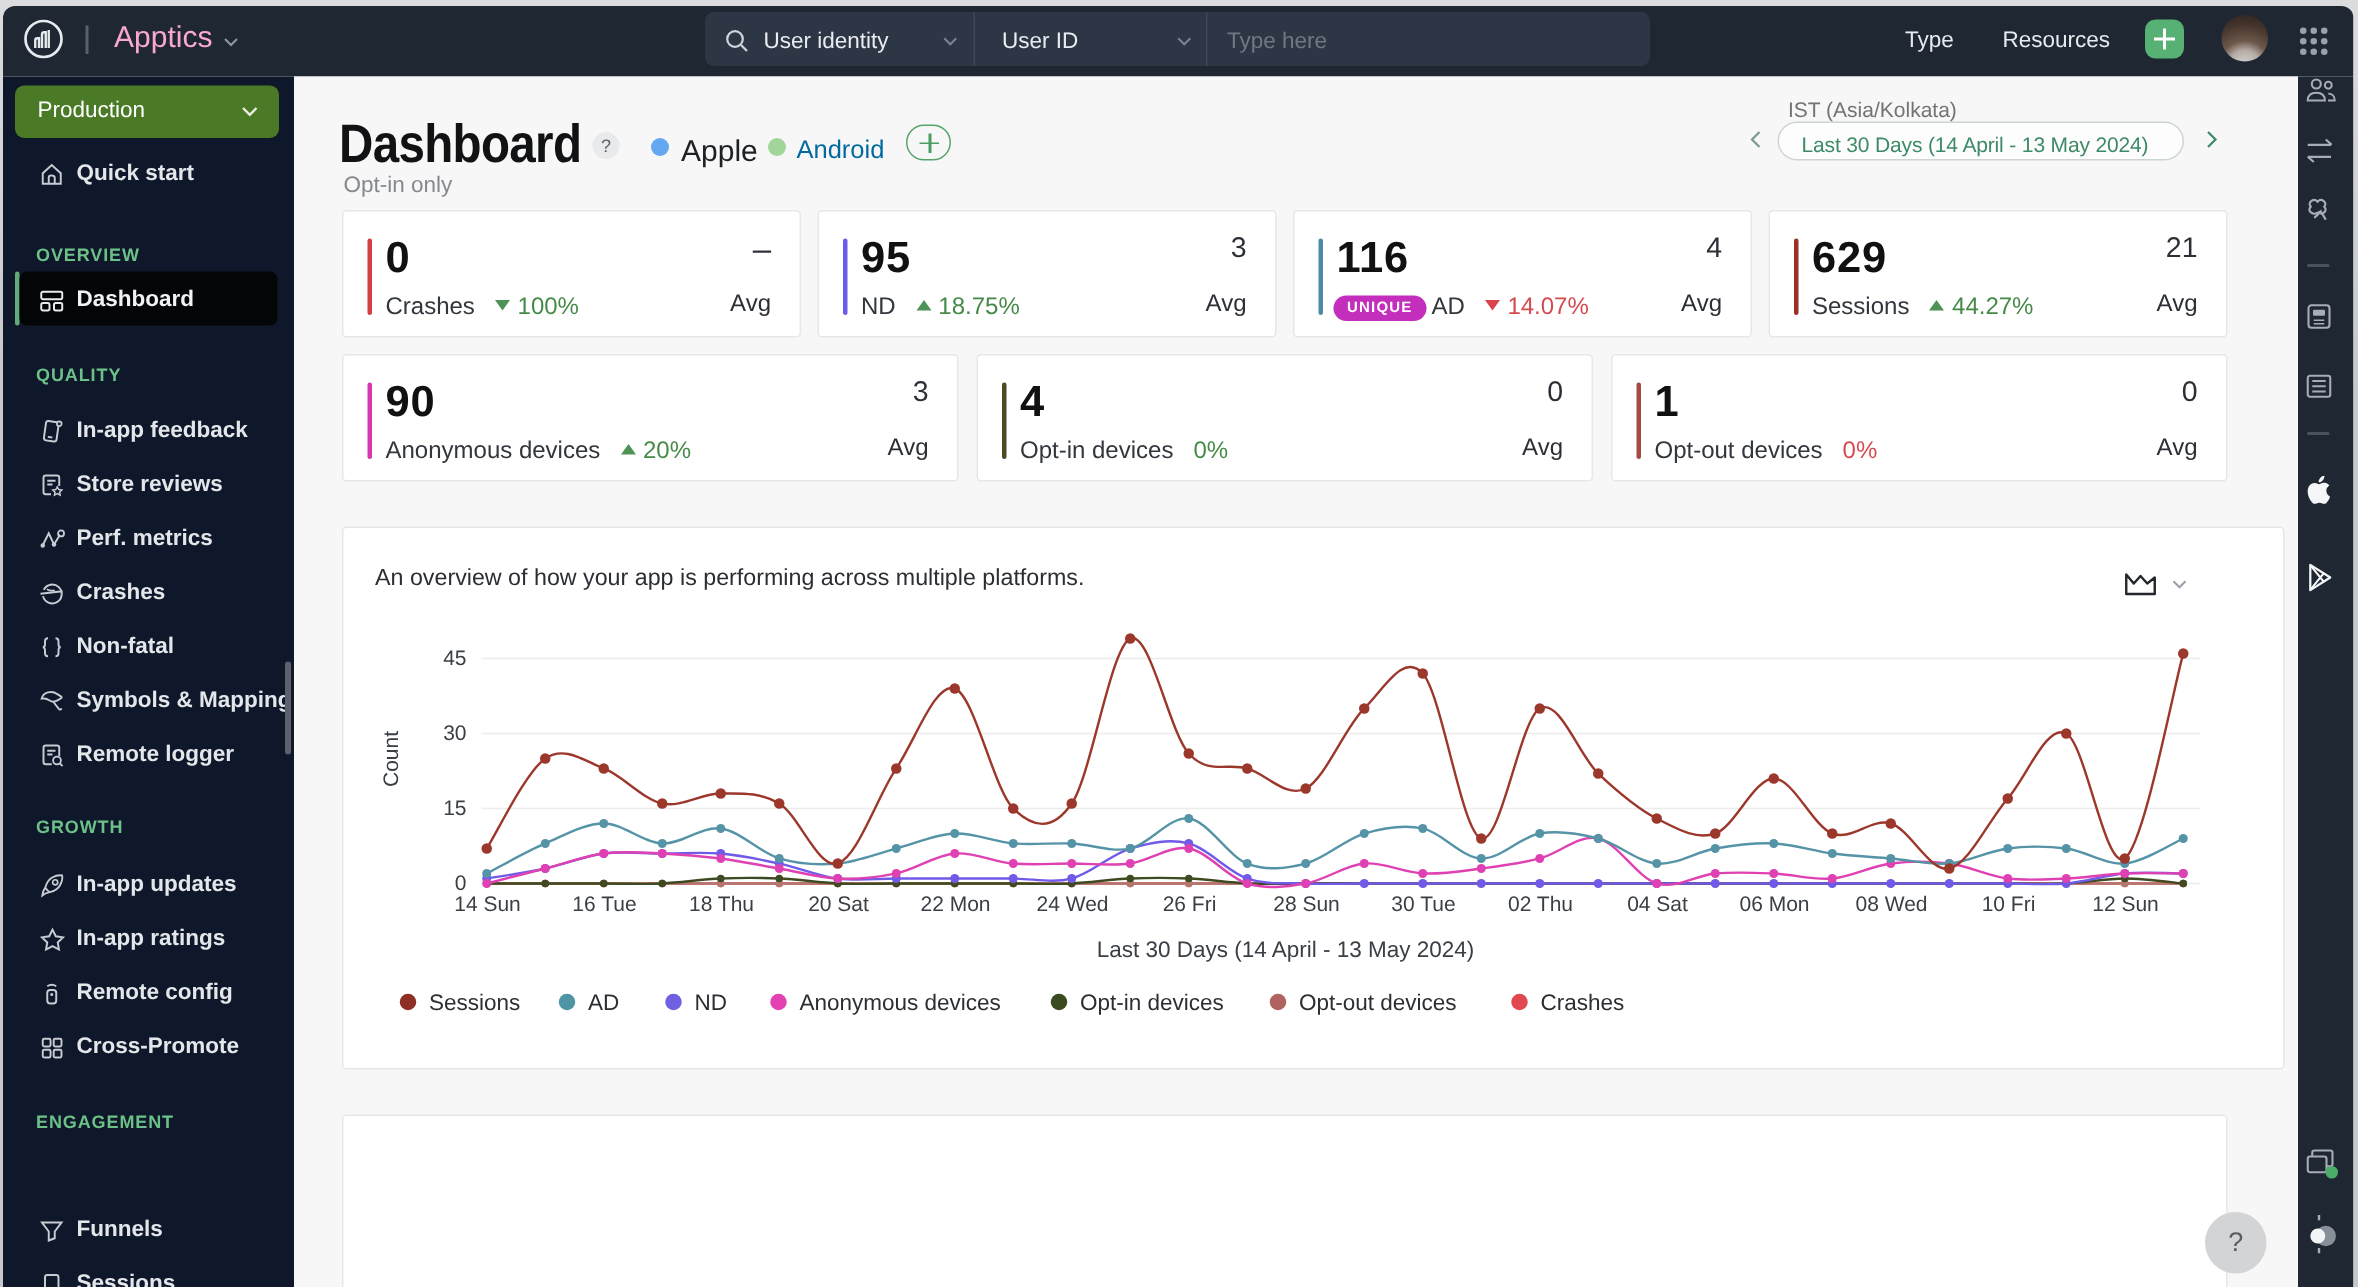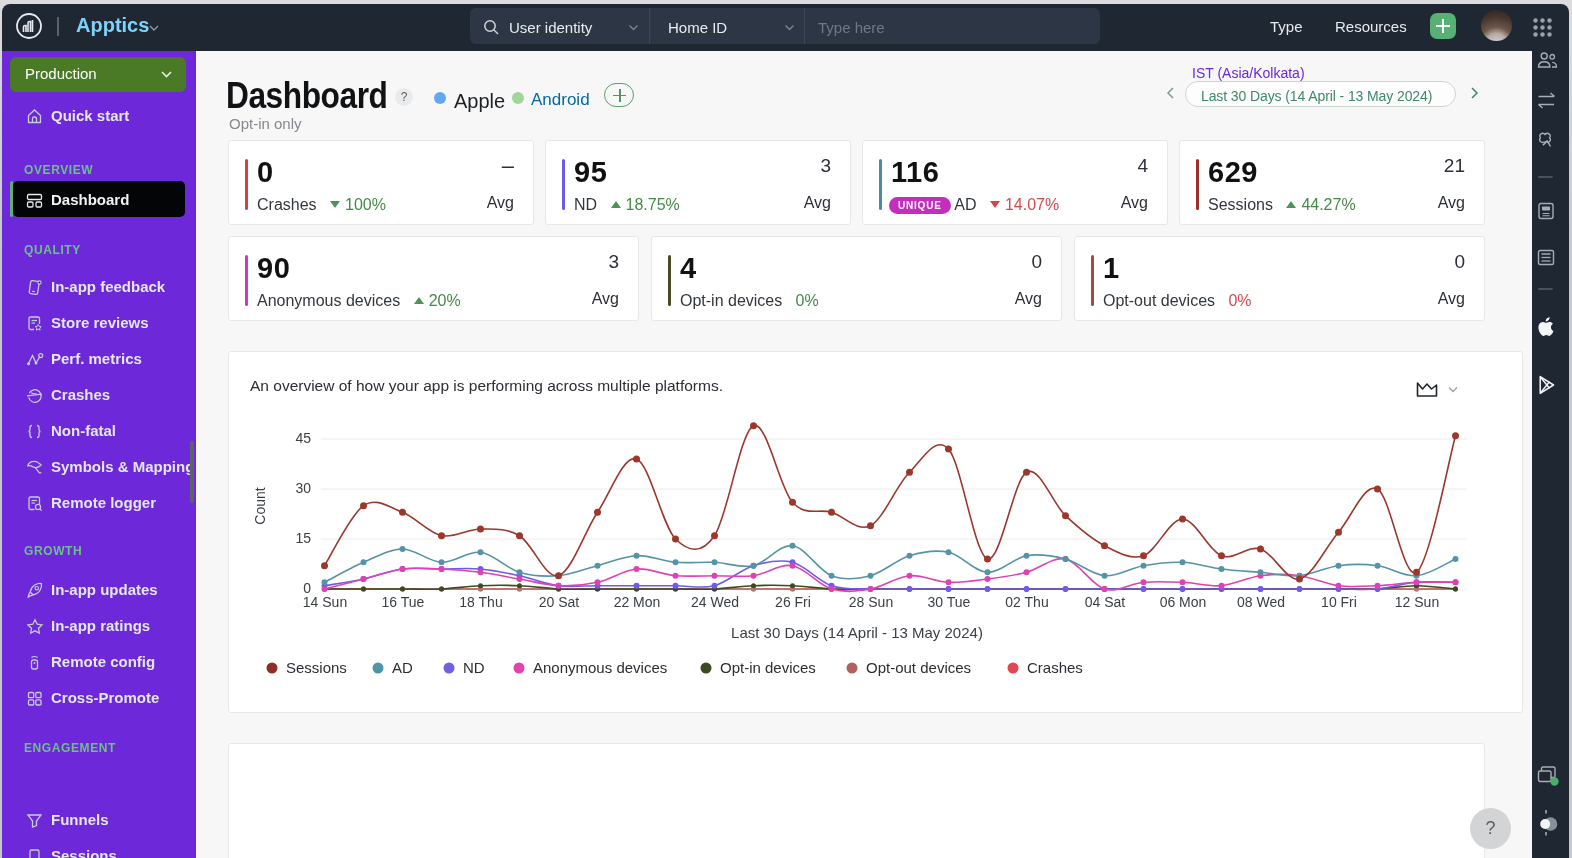--- a/index.html
+++ b/index.html
@@ -1,21 +1,21 @@
 <!DOCTYPE html>
 <html><head>
 <meta charset="utf-8">
 <style>
 * { margin:0; padding:0; box-sizing:border-box; }
 html,body { width:1572px; height:858px; overflow:hidden; }
 body { font-family:"Liberation Sans",sans-serif; background:linear-gradient(180deg,#dcdcde 0%,#c6c8ca 30%,#c6c8ca 100%); position:relative; }
 .abs { position:absolute; }
 #frame { position:absolute; left:2px; top:4px; width:1567px; height:854px; background:#f7f7f8; border-radius:8px 8px 0 0; overflow:hidden; }
 #topbar { position:absolute; left:0; top:0; width:1567px; height:47px; background:#1f2733; }
-#sidebar { position:absolute; left:0; top:47px; width:194px; height:807px; background:#6d28d9; overflow:hidden; }
+#sidebar { position:absolute; left:0; top:47px; width:194px; height:807px; background:#0f172a; overflow:hidden; }
 #rail { position:absolute; right:0; top:47px; width:37px; height:807px; background:#1f2733; }
 #main { position:absolute; left:194px; top:47px; width:1336px; height:807px; background:#f7f7f8; }
 .card { position:absolute; background:#fff; border:1px solid #e7e7e9; border-radius:3px; }
 .statbar { position:absolute; left:16px; width:3px; border-radius:2px; }
 .num { position:absolute; left:28px; top:15px; font-size:29px; font-weight:bold; color:#111; letter-spacing:0.5px; }
 .slab { position:absolute; left:28px; bottom:10px; font-size:16px; color:#32373d; }
 .rtop { position:absolute; right:19px; top:14px; font-size:19px; color:#2c3036; }
 .ravg { position:absolute; right:19px; bottom:12px; font-size:16px; color:#2c3036; }
 .tri-up { display:inline-block; width:0; height:0; border-left:5px solid transparent; border-right:5px solid transparent; border-bottom:7px solid #4c9355; vertical-align:2px; margin:0 5px 0 9px; }
 .tri-dn { display:inline-block; width:0; height:0; border-left:5px solid transparent; border-right:5px solid transparent; border-top:7px solid #4c9355; vertical-align:2px; margin:0 5px 0 9px; }
@@ -31,36 +31,36 @@
 <body>
 
 <div id="frame">
 
 <div id="topbar">
   <svg class="abs" style="left:13px;top:8px" width="28" height="28" viewBox="0 0 28 28">
     <circle cx="14" cy="14" r="12" fill="none" stroke="#e7eaee" stroke-width="1.8"></circle>
     <path d="M8.5 20 L8.5 15 Q8.5 13.5 10 13.5 L11 13.5 L11 20 M13 20 L13 11 Q13 9.5 14.5 9.5 L15.5 9.5 L15.5 20 M17.5 20 L17.5 8" fill="none" stroke="#e7eaee" stroke-width="1.6"></path>
   </svg>
   <div class="abs" style="left:55px;top:13px;width:2px;height:19px;background:#596170"></div>
-  <div class="abs" style="left:74px;top:10px;font-size:20px;color:#7dd3fc;font-weight:700">Apptics</div>
+  <div class="abs" style="left:74px;top:10px;font-size:20px;color:#f9a8d4;font-weight:400">Apptics</div>
   <svg class="abs" style="left:146px;top:20px" width="12" height="8" viewBox="0 0 12 8">
         <path d="M2 2 L6 6 L10 2" fill="none" stroke="#8f97a1" stroke-width="1.4"></path>
       </svg>
 
   <div class="abs" style="left:468px;top:4px;width:630px;height:36px;background:#2d3645;border-radius:6px"></div>
   <svg class="abs" style="left:481px;top:15px" width="17" height="17" viewBox="0 0 17 17">
         <circle cx="7" cy="7" r="5.2" fill="none" stroke="#cfd4da" stroke-width="1.5"></circle>
         <line x1="11" y1="11" x2="15" y2="15" stroke="#cfd4da" stroke-width="1.5"></line>
       </svg>
   <div class="abs" style="left:507px;top:15px;font-size:15px;color:#e9ecf0">User identity</div>
   <svg class="abs" style="left:626px;top:20px" width="11" height="7" viewBox="0 0 11 7">
         <path d="M1.5 1.5 L5.5 5.5 L9.5 1.5" fill="none" stroke="#7b8492" stroke-width="1.3"></path>
       </svg>
   <div class="abs" style="left:647px;top:4px;width:1px;height:36px;background:#3d4757"></div>
-  <div class="abs" style="left:666px;top:15px;font-size:15px;color:#e9ecf0">Home ID</div>
+  <div class="abs" style="left:666px;top:15px;font-size:15px;color:#e9ecf0">User ID</div>
   <svg class="abs" style="left:782px;top:20px" width="11" height="7" viewBox="0 0 11 7">
         <path d="M1.5 1.5 L5.5 5.5 L9.5 1.5" fill="none" stroke="#7b8492" stroke-width="1.3"></path>
       </svg>
   <div class="abs" style="left:802px;top:4px;width:1px;height:36px;background:#3d4757"></div>
   <div class="abs" style="left:816px;top:15px;font-size:15px;color:#6f7885">Type here</div>
 
   <div class="topnav" style="left:1268px">Type</div>
   <div class="topnav" style="left:1333px">Resources</div>
   <div class="abs" style="left:1428px;top:9px;width:26px;height:26px;background:#57b174;border-radius:7px">
     <div class="abs" style="left:12px;top:6px;width:2px;height:14px;background:#fff"></div>
@@ -263,21 +263,21 @@
   <div class="abs" style="left:199px;top:37px;width:18px;height:18px;border-radius:50%;background:#e9eaeb;color:#5c6166;font-size:12px;text-align:center;line-height:18px">?</div>
   <div class="abs" style="left:238px;top:41px;width:12px;height:12px;border-radius:50%;background:#62a7f0"></div>
   <div class="abs" style="left:258px;top:39px;font-size:20px;color:#1d2125">Apple</div>
   <div class="abs" style="left:316px;top:41px;width:12px;height:12px;border-radius:50%;background:#a2d59a"></div>
   <div class="abs" style="left:335px;top:39px;font-size:17px;color:#0369a1">Android</div>
   <div class="abs" style="left:408px;top:32px;width:30px;height:24px;border:1.4px solid #55a46a;border-radius:12px">
     <div class="abs" style="left:14px;top:5px;width:1.6px;height:13px;background:#4c9c62"></div>
     <div class="abs" style="left:8px;top:10.5px;width:13px;height:1.6px;background:#4c9c62"></div>
   </div>
   <div class="abs" style="left:33px;top:64px;font-size:15px;color:#85898e">Opt-in only</div>
-  <div class="abs" style="left:996px;top:14px;font-size:14px;color:#6d28d9">IST (Asia/Kolkata)</div>
+  <div class="abs" style="left:996px;top:14px;font-size:14px;color:#737373">IST (Asia/Kolkata)</div>
   <svg class="abs" style="left:970px;top:35px" width="9" height="14" viewBox="0 0 9 14">
         <path d="M7 2 L2 7 L7 12" fill="none" stroke="#7e9b8b" stroke-width="1.5"></path>
       </svg>
   <div class="abs" style="left:989px;top:30px;width:271px;height:26px;border:1px solid #ccd6cf;border-radius:13px;background:#fdfdfd">
     <div class="abs" style="left:15px;top:5.5px;font-size:14px;color:#3d8a66;letter-spacing:-0.1px">Last 30 Days (14 April - 13 May 2024)</div>
   </div>
   <svg class="abs" style="left:1274px;top:35px" width="9" height="14" viewBox="0 0 9 14">
         <path d="M2 2 L7 7 L2 12" fill="none" stroke="#3d8a66" stroke-width="1.5"></path>
       </svg>
 

